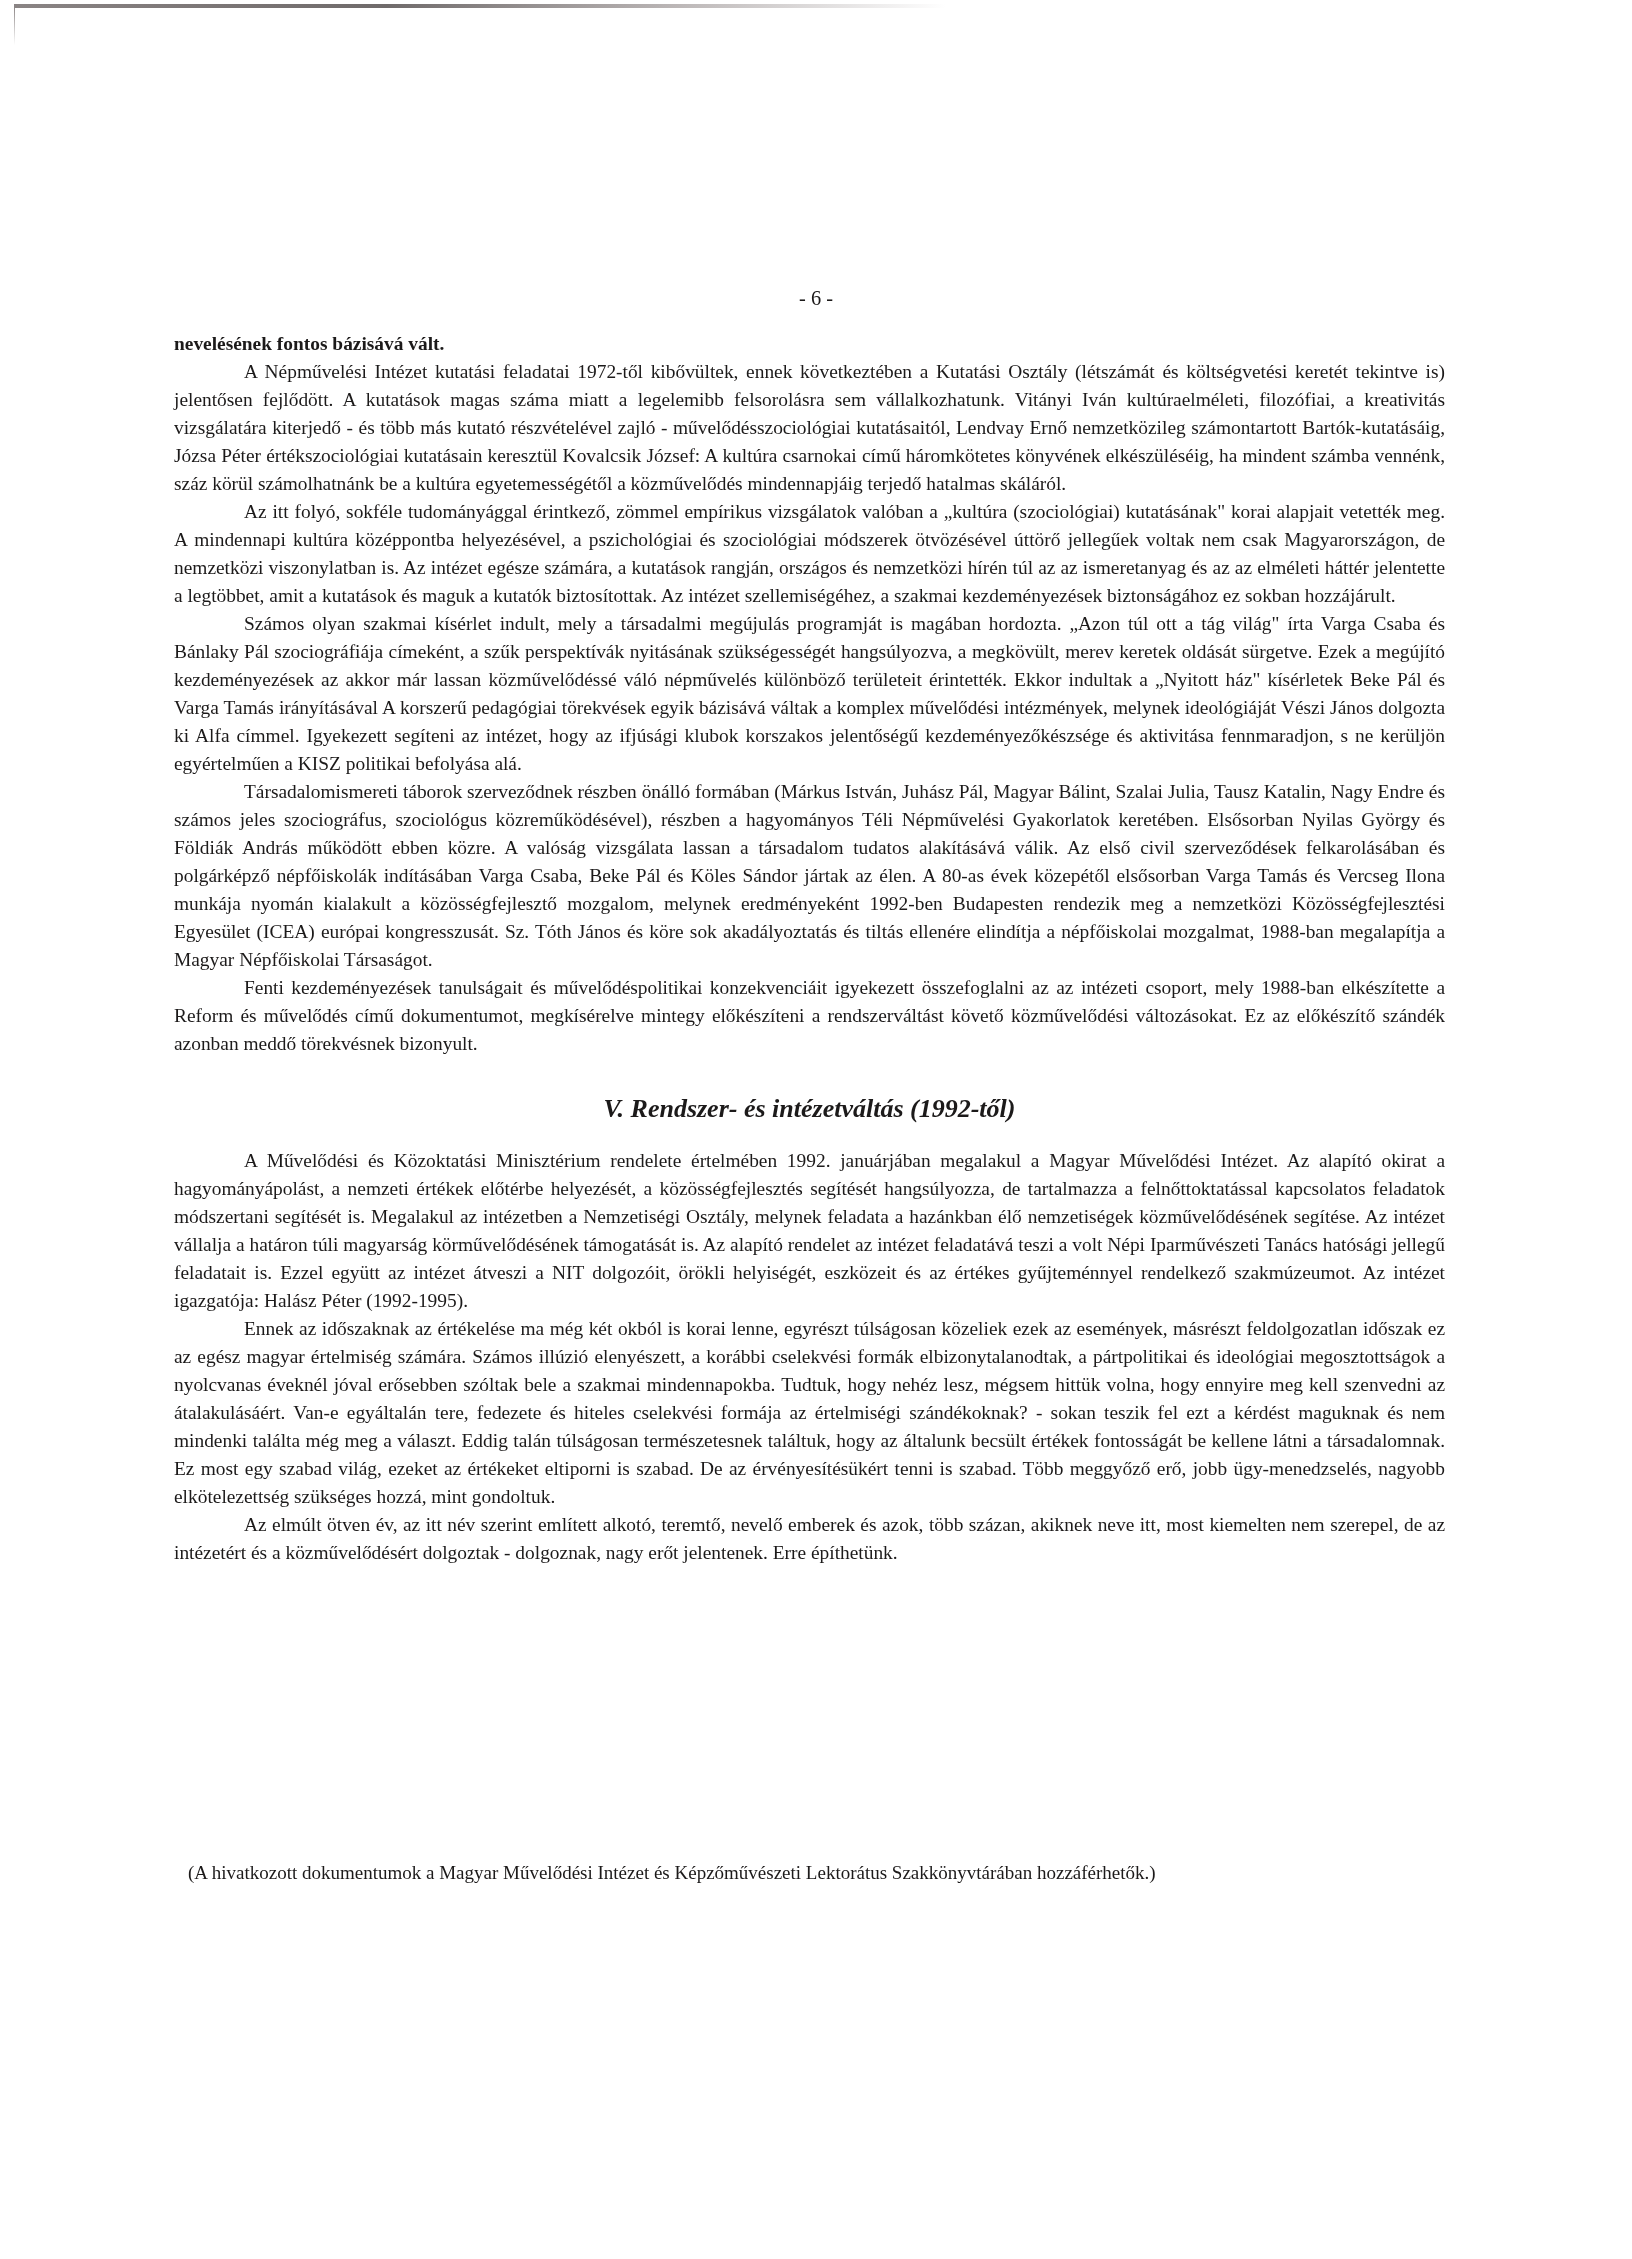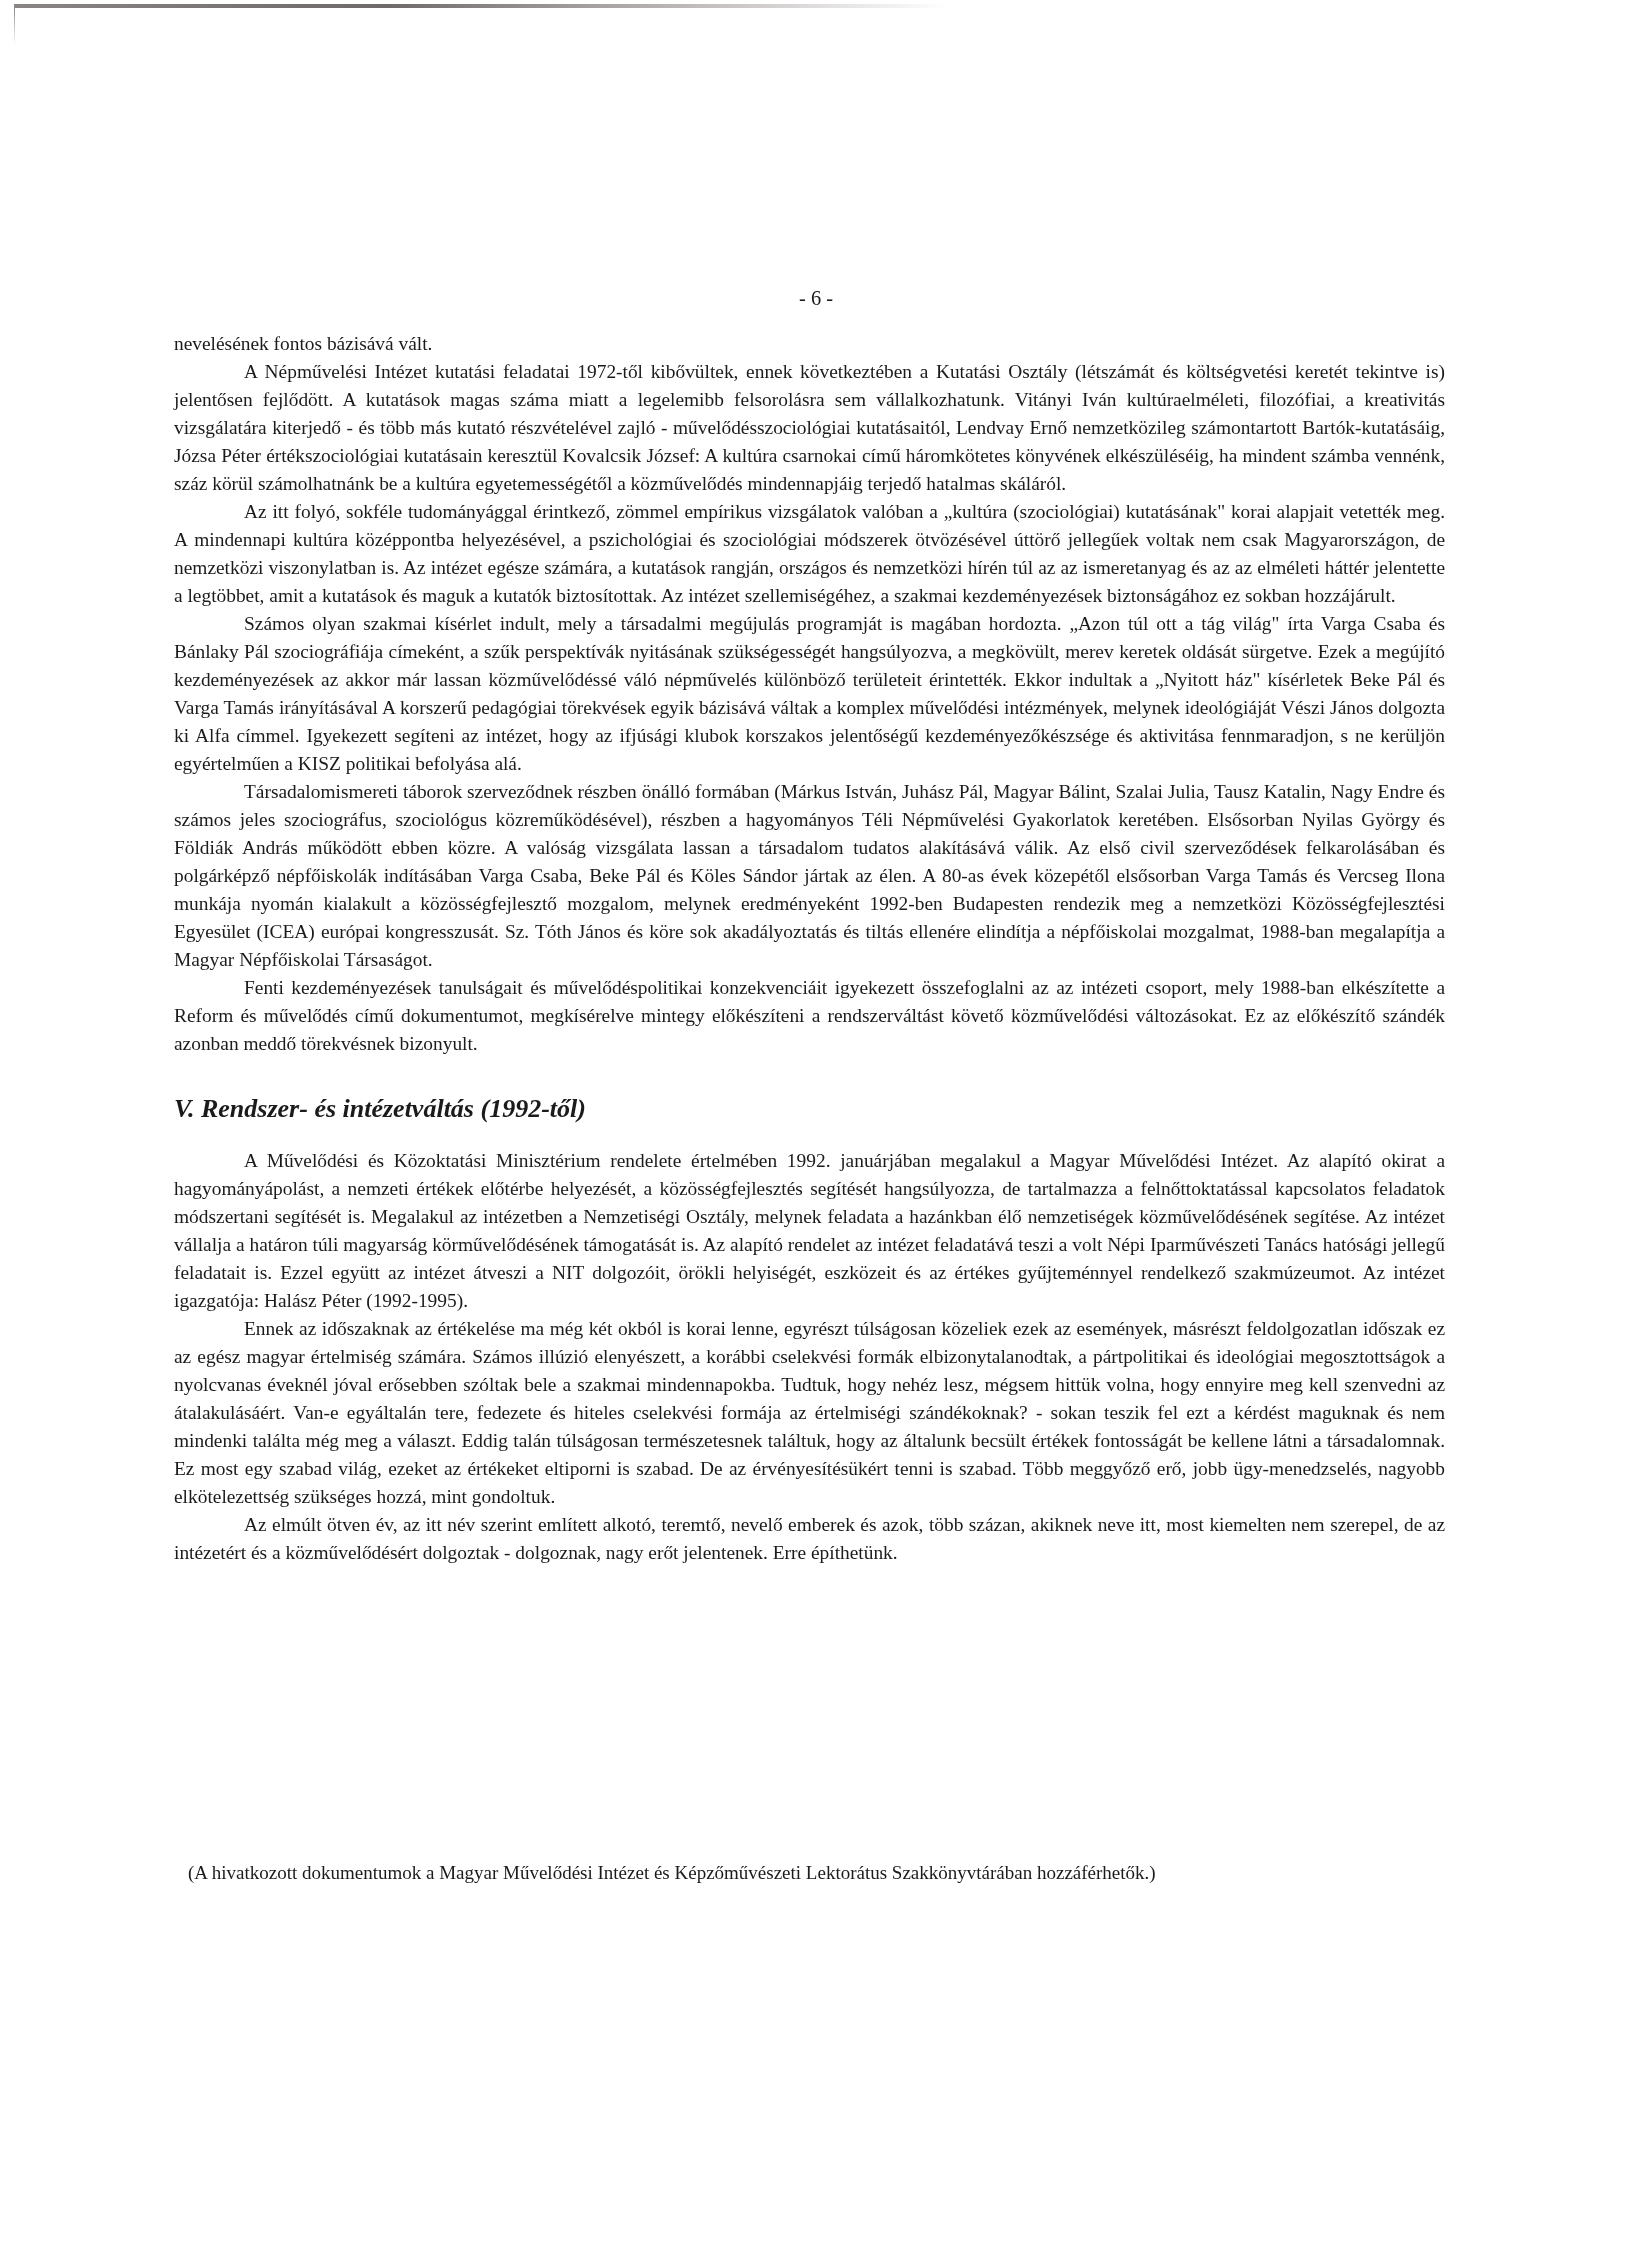--- a/index.html
+++ b/index.html
@@ -42,28 +42,29 @@
       top: 330px;
       width: 1271px;
       font-size: 19.4px;
       line-height: 28px;
     }
     .content p {
       margin: 0;
       text-align: justify;
       text-indent: 70px;
     }
-    .content p.noindent { text-indent: 0; }
+    .content p.noindent { text-indent: 0; font-weight: bold; }
     .section-title {
       margin: 35px 0 23px 0;
       font-size: 26px;
       font-style: italic;
       font-weight: bold;
       line-height: 31px;
       text-indent: 0;
+      text-align: center;
     }
     .footnote {
       position: absolute;
       left: 188px;
       top: 1859px;
       font-size: 19px;
       line-height: 27px;
     }
   </style>
 </head>

